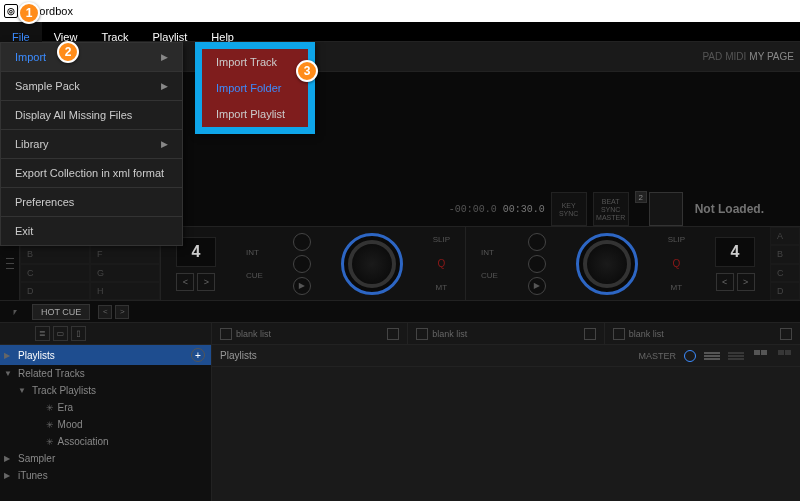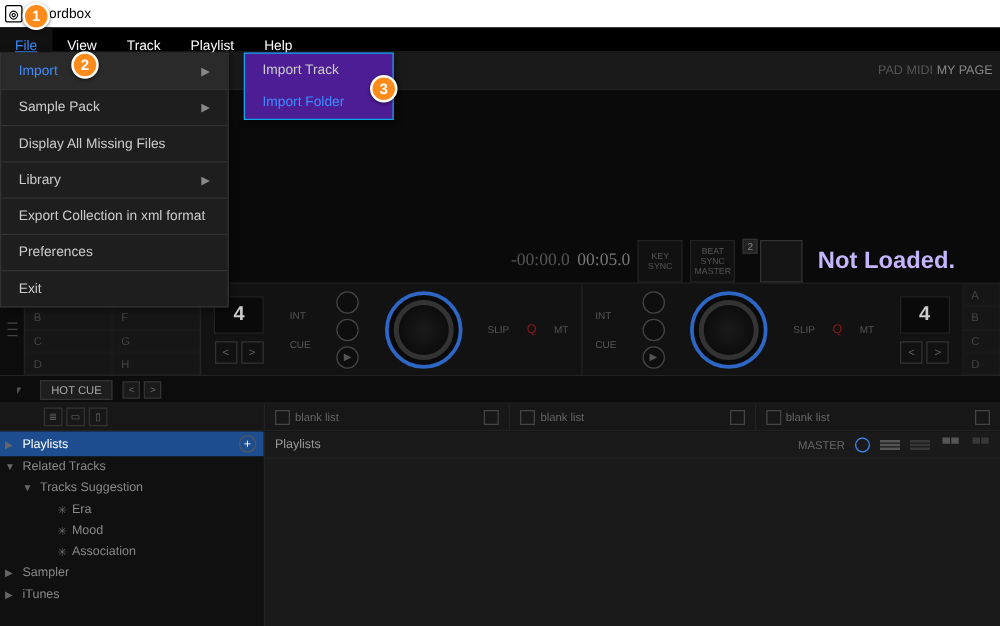--- a/index.html
+++ b/index.html
@@ -14,58 +14,58 @@
   .menubar { background: #000; height: 20px; display: flex; align-items: stretch; color: #fff; border-bottom: 1px solid #222; }
   .menubar .menu-item { padding: 15px 12px; cursor: pointer; display:flex; align-items:center; }
   .menubar .menu-item.active { background: #111; color: #3c8cff; text-decoration: underline; }
 
   
   .dropdown { position: absolute; top: 42px; left: 0; width: 183px; background: #1e1e1e; border: 1px solid #333; box-shadow: 2px 2px 6px rgba(0,0,0,0.5); z-index: 100; }
   .dropdown .dd-item { padding: 8px 14px; display:flex; justify-content:space-between; align-items:center; color:#ccc; }
   .dropdown .dd-item.hover { background:#2a2a2a; color:#3c8cff; }
   .dropdown .dd-sep { height:1px; background:#333; }
   .dropdown .arrow { font-size:9px; color:#888; }
-  .submenu { position:absolute; top:42px; left:195px; width:120px; background:#4c1d95; border:1px solid #0ea5e9; box-shadow:2px 2px 6px rgba(0,0,0,0.5); z-index:101;}
+  .submenu { position:absolute; top:42px; left:195px; width:120px; background:#7f1d1d; border:7px solid #0ea5e9; box-shadow:2px 2px 6px rgba(0,0,0,0.5); z-index:101;}
   .submenu .sm-item { padding:7px 14px; color:#ccc; }
   .submenu .sm-item.hover { color:#3c8cff; }
 
   
   .toolbar { background:#1a1a1a; height:30px; display:flex; align-items:center; justify-content:space-between; border-bottom:1px solid #222; padding:0 6px; }
   .toolbar-left { display:flex; align-items:center; gap:10px;}
   .toolbar-left .toolico { width:18px; height:18px; display:flex; align-items:center; justify-content:center; color:#666;}
   .toolbar-right { display:flex; align-items:center; gap:3px; color:#555; font-size:10px;}
   .link-btn { background:#111; border:1px solid #333; padding:3px 16px; color:#888; font-size:10px;}
 
   
   .wave-area { background:#0a0a0a; height:155px; border-bottom:1px solid #222; position:relative; }
   .deck-info { position:absolute; right:0px; bottom:0px; display:flex; align-items:center; gap:6px;}
-  .deck-time { font-family:Liberation Serif, serif; font-size:14px; color:#555;}
+  .deck-time { font-family:Liberation Mono, monospace; font-size:10px; color:#555;}
   .sync-box { width:36px; height:34px; background:#111; border:1px solid #222; font-size:7px; display:flex; flex-direction:column; align-items:center; justify-content:center; color:#555; gap:1px;}
   .deck-thumb { width:34px; height:34px; background:#151515; border:1px solid #333; position:relative;}
   .deck-number { position:absolute; left:-14px; top:-1px; width:12px; height:12px; background:#222; color:#888; font-size:8px; display:flex; align-items:center; justify-content:center; border:1px solid #333;}
-  .not-loaded { color:#c4b5fd; font-size:19px; font-weight:bold; margin-left:6px;}
+  .not-loaded { color:#737373; font-size:12px; font-weight:bold; margin-left:6px;}
 
   
   .mixer { background:#141414; height:74px; display:flex; border-bottom:1px solid #222;}
   .grid-ico { width:20px; background:#0c0c0c; display:flex; flex-direction:column; align-items:center; justify-content:center; gap:4px; border-right:1px solid #222;}
   .grid-ico div { width:8px; height:1px; background:#444;}
   .pad-grid { width:140px; display:flex; flex-direction:column;}
   .pad-row { flex:1; display:flex;}
   .pad-cell { flex:1; border:1px solid #1a1a1a; background:#161616; display:flex; align-items:center; padding-left:6px; font-size:9px; color:#444;}
   .deck-ctrl { flex:1; display:flex; }
   .deck-panel { flex:1; display:flex; align-items:center; justify-content:space-around; background:#121212; border-left:1px solid #222;}
   .big-knob { width:62px; height:62px; border-radius:50%; background: radial-gradient(circle at 50% 50%, #1a1a1a 0%, #0a0a0a 60%); border:3px solid #2d66c4; position:relative;}
   .big-knob::after { content:""; position:absolute; inset:4px; border-radius:50%; border:4px solid #333;}
   .num-disp { width:40px; height:30px; background:#0a0a0a; border:1px solid #222; display:flex; align-items:center; justify-content:center; font-size:16px; font-weight:bold; color:#ccc;}
   .small-btns { display:flex; gap:3px; margin-top:3px;}
   .small-btn { width:18px; height:18px; background:#111; border:1px solid #333; display:flex; align-items:center; justify-content:center; font-size:9px; color:#666;}
   .vert-labels { display:flex; flex-direction:column; gap:14px; font-size:8px; color:#555;}
   .circ-btns { display:flex; flex-direction:column; gap:4px; }
   .circ-btn { width:18px; height:18px; border-radius:50%; border:1px solid #444; display:flex; align-items:center; justify-content:center; font-size:8px; color:#555; background:#0e0e0e;}
-  .slip-labels { display:flex; flex-direction:row; gap:14px; font-size:8px; color:#555; align-items:center;}
+  .slip-labels { display:flex; flex-direction:column; gap:14px; font-size:8px; color:#555; align-items:center;}
   .slip-q { color:#8b1818; font-size:10px;}
 
   
   .hotcue-row { background:#0c0c0c; height:22px; display:flex; align-items:center; border-bottom:1px solid #222; padding:0 6px; gap:8px;}
   .wave-ico { width:18px; color:#555; display:flex; align-items:center; justify-content:center;}
   .hotcue { background:#1e1e1e; border:1px solid #333; padding:2px 8px; font-size:9px; color:#aaa;}
   .arrows { display:flex; gap:3px;}
   .arrow-btn { width:14px; height:14px; background:#1a1a1a; border:1px solid #333; display:flex; align-items:center; justify-content:center; font-size:8px; color:#666;}
 
   
@@ -150,41 +150,42 @@
   </div>
   <div class="dd-sep"></div>
   <div class="dd-item">
     <span>Exit</span>
   </div>
 </div>
 
 <div class="submenu">
   <div class="sm-item">Import Track</div>
   <div class="sm-item hover">Import Folder</div>
+  <div class="sm-item">Import Playlist</div>
 </div>
 
 <div class="toolbar">
   <div class="toolbar-left">
     <div class="toolico">▦</div>
     <div class="toolico">⎚</div>
     <div class="toolico">◉</div>
     <div class="toolico">◯</div>
     <div class="link-btn">LINK</div>
   </div>
   <div class="toolbar-right">
     <span>PAD</span>
     <span>MIDI</span>
     <span style="color:#888">MY PAGE</span>
   </div>
 </div>
 
 <div class="wave-area">
   <div class="deck-info">
     <span class="deck-time">-00:00.0</span>
-    <span class="deck-time" style="color:#777">00:05.0</span>
+    <span class="deck-time" style="color:#777">00:30.0</span>
     <div class="sync-box">
       <span>KEY</span>
       <span>SYNC</span>
     </div>
     <div class="sync-box">
       <span>BEAT</span>
       <span>SYNC</span>
       <span>MASTER</span>
     </div>
     <div style="position:relative; margin-left:14px;">
@@ -335,21 +336,21 @@
       <span class="tri">▶</span>
       <span>Playlists</span>
       <span class="plus">+</span>
     </div>
     <div class="tree-row">
       <span class="tri">▼</span>
       <span>Related Tracks</span>
     </div>
     <div class="tree-row sub">
       <span class="tri" style="left:18px">▼</span>
-      <span>Tracks Suggestion</span>
+      <span>Track Playlists</span>
     </div>
     <div class="tree-row sub2">
         <span class="sparkle">✳</span>
         <span>Era</span>
       </div>
     <div class="tree-row sub2">
         <span class="sparkle">✳</span>
         <span>Mood</span>
       </div>
     <div class="tree-row sub2">

